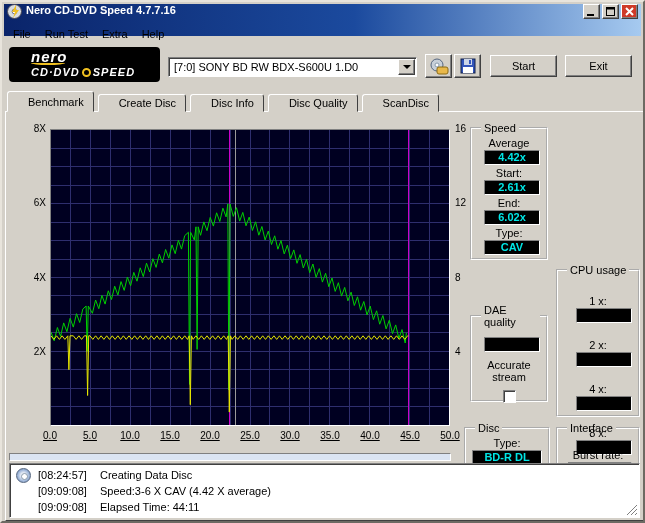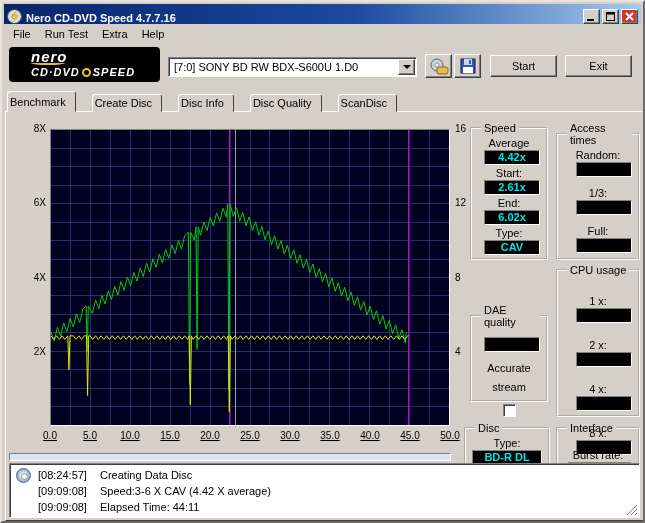--- a/index.html
+++ b/index.html
@@ -1,22 +1,22 @@
 <!DOCTYPE html>
 <html><head>
 <meta charset="utf-8">
 <style>
   *{box-sizing:border-box;margin:0;padding:0;font-family:"Liberation Sans",sans-serif;}
   html,body{margin:0;padding:0;background:#8a8a8a;}
   .window{position:relative;width:645px;height:523px;background:#d4d0c8;
     border:2px solid;border-color:#e8e4dc #6d6a63 #6d6a63 #e8e4dc;overflow:hidden;}
   
-  .titlebar{position:absolute;left:2px;top:2px;right:2px;height:20px;
+  .titlebar{position:absolute;left:2px;top:2px;right:2px;height:32px;
     background:linear-gradient(90deg,#0a246a 0%,#1b4a9e 55%,#a6caf0 100%);
-    display:flex;align-items:flex-end;padding:0 3px;color:#fff;}
+    display:flex;align-items:flex-start;padding:0 3px;color:#fff;}
   .title-text{font-size:11px;font-weight:bold;margin-left:4px;flex:1;white-space:nowrap;}
   .tb-btns{display:flex;gap:2px;}
   .tbtn{width:17px;height:15px;background:#d4d0c8;border:1px solid;
     border-color:#fff #404040 #404040 #fff;box-shadow:inset -1px -1px 0 #808080;
     display:flex;align-items:center;justify-content:center;cursor:pointer;}
   .tbtn.close{background:#cf3a28;}
   
   .menubar{position:absolute;left:2px;top:22px;right:2px;height:19px;display:flex;align-items:center;padding-left:2px;}
   .menu-item{font-size:11px;padding:2px 7px;cursor:default;}
   
@@ -35,23 +35,23 @@
     display:flex;align-items:center;justify-content:center;}
   .arrow-down{width:0;height:0;border-left:4px solid transparent;border-right:4px solid transparent;border-top:4px solid #000;}
   .icon-btn{position:absolute;top:52px;width:27px;height:24px;background:#d4d0c8;border:1px solid;
     border-color:#fff #404040 #404040 #fff;box-shadow:inset -1px -1px 0 #808080;
     display:flex;align-items:center;justify-content:center;cursor:pointer;}
   .push-btn{position:absolute;top:53px;width:67px;height:22px;background:#d4d0c8;border:1px solid;
     border-color:#fff #404040 #404040 #fff;box-shadow:inset -1px -1px 0 #808080;
     font-size:11px;text-align:center;line-height:20px;cursor:pointer;}
   
   .tabs{position:absolute;left:5px;top:89px;height:21px;display:flex;align-items:flex-end;z-index:3;}
-  .tab{font-size:11px;padding:2px 9px 2px 2px;height:18px;background:#d4d0c8;
+  .tab{font-size:11px;padding:2px 9px 2px 20px;height:18px;background:#d4d0c8;
     border:1px solid;border-color:#fff #404040 transparent #fff;border-radius:3px 3px 0 0;
-    margin-right:16px;cursor:pointer;white-space:nowrap;}
+    margin-right:4px;cursor:pointer;white-space:nowrap;}
   .tab.active{height:21px;font-weight:normal;z-index:4;padding-top:4px;}
   .tabpage{position:absolute;left:3px;top:109px;width:639px;height:410px;background:#d4d0c8;
     border:1px solid;border-color:#fff #404040 #404040 #fff;}
   
   .plot{position:absolute;left:48px;top:127px;width:400px;height:297px;background:#000021;
     border:1px solid;border-color:#808080 #fff #fff #808080;}
   .ycol{position:absolute;width:34px;height:297px;}
   .ylab{position:absolute;right:2px;font-size:10px;color:#000;}
   .ylab.yr{right:auto;left:2px;}
   #y-left{left:12px;top:127px;text-align:right;}
@@ -65,21 +65,21 @@
   .fld-box{width:56px;height:15px;margin-left:auto;background:#000;border:1px solid;
     border-color:#808080 #fff #fff #808080;text-align:center;}
   .fld-box .val{color:#00e6e6;font-weight:bold;font-size:11px;line-height:13px;display:block;}
   .fld{margin-bottom:2px;}
   .g-access .fld{margin-bottom:10px;}
   .g-cpu .fld{margin-bottom:6px;margin-top:16px;}
   .g-disc .fld{margin-bottom:4px;}
   .g-disc .fld-box{width:70px;}
   .g-iface .fld{margin-top:12px;}
   .g-iface .fld-box{width:64px;}
-  .dae-label{font-size:11px;text-align:center;margin-top:7px;line-height:19px;}
+  .dae-label{font-size:11px;text-align:center;margin-top:7px;line-height:12px;}
   .checkbox{width:13px;height:13px;background:#fff;border:1px solid;
     border-color:#808080 #fff #fff #808080;box-shadow:inset 1px 1px 0 #404040;margin:7px auto 0;cursor:pointer;}
   
   .progressbar{position:absolute;left:7px;top:451px;width:442px;height:8px;background:#dbe4f2;
     border:1px solid;border-color:#808080 #fff #fff #808080;}
   .logbox{position:absolute;left:7px;top:461px;width:631px;height:55px;background:#fff;
     border:1px solid;border-color:#808080 #fff #fff #808080;box-shadow:inset 1px 1px 0 #404040;
     padding:3px 4px 3px 28px;overflow:hidden;}
   .log-icon{position:absolute;left:6px;top:4px;width:15px;height:15px;border-radius:50%;
     background:radial-gradient(circle,#ffffff 18%,#9fb6d9 60%,#6c86ad 100%);border:1px solid #55667f;}
@@ -263,41 +263,20 @@
         </div>
       </div>
     <div class="fld">
         <div class="fld-label">Type:</div>
       <div class="fld-box">
           <span class="val">CAV</span>
         </div>
       </div>
   </fieldset>
 
-  <fieldset class="group g-access" style="left:554px;top:120px;width:84px;height:138px;">
-    <legend>Access times</legend>
-    <div class="fld">
-        <div class="fld-label">Random:</div>
-      <div class="fld-box">
-          <span class="val"></span>
-        </div>
-      </div>
-    <div class="fld">
-        <div class="fld-label">1/3:</div>
-      <div class="fld-box">
-          <span class="val"></span>
-        </div>
-      </div>
-    <div class="fld">
-        <div class="fld-label">Full:</div>
-      <div class="fld-box">
-          <span class="val"></span>
-        </div>
-      </div>
-  </fieldset>
 
   <fieldset class="group g-cpu" style="left:554px;top:262px;width:84px;height:153px;">
     <legend>CPU usage</legend>
     <div class="fld">
         <div class="fld-label">1 x:</div>
       <div class="fld-box">
           <span class="val"></span>
         </div>
       </div>
     <div class="fld">

